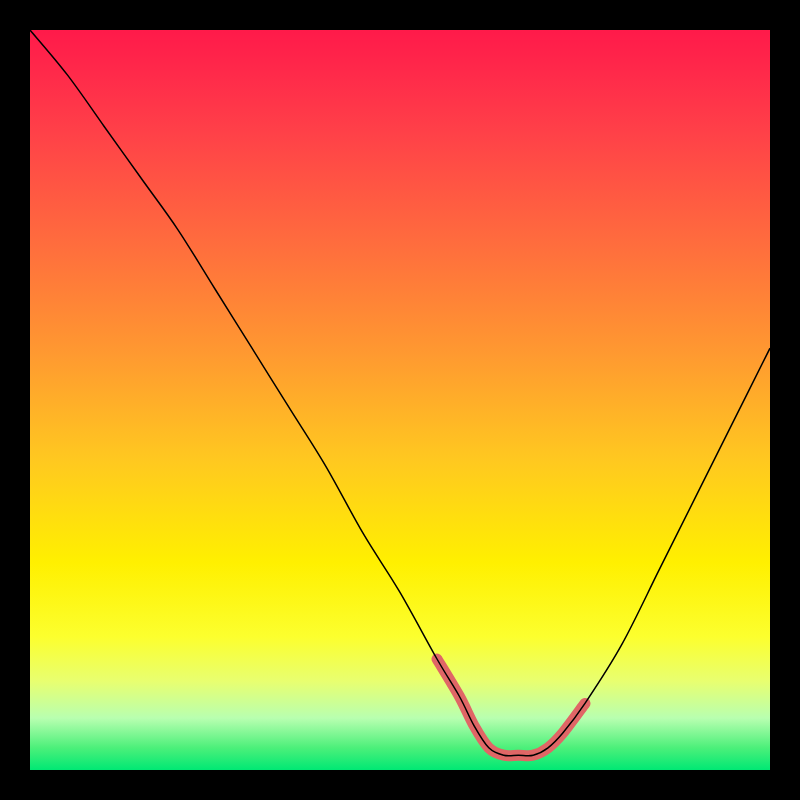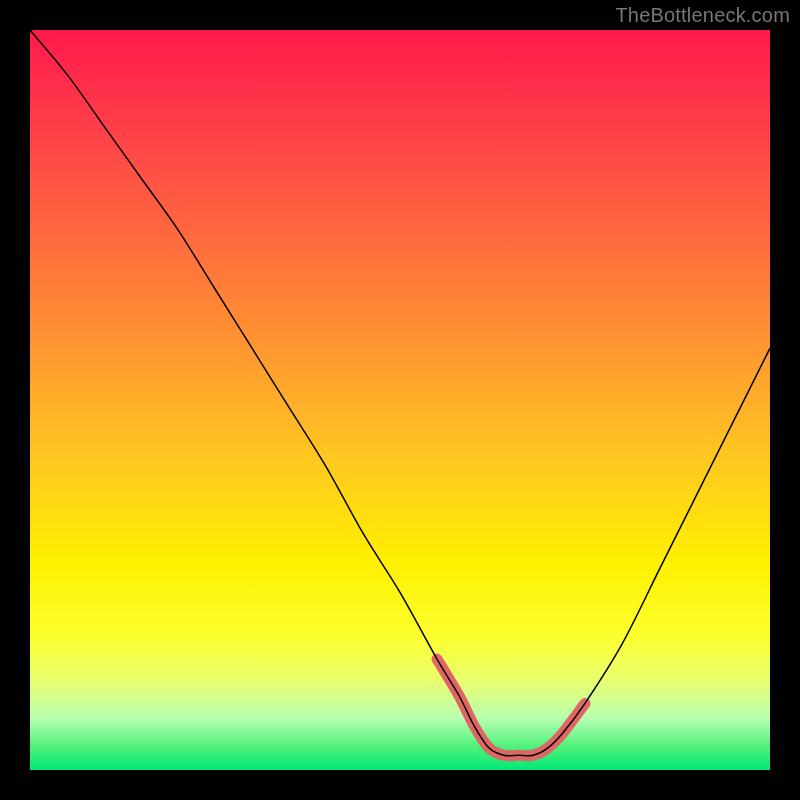--- a/index.html
+++ b/index.html
@@ -79,14 +79,13 @@
 
   <div class="plot-area">
     <div class="gradient-bg"></div>
 
     <svg class="curve" viewBox="0 0 740 740" preserveAspectRatio="none">
       <path id="accentPath" class="accent" d="M 407.00000000000006 629 C 410.7 635.2, 423.0 654.9, 429.2 666.0 C 435.4 677.1, 439.1 687.0, 444.0 695.6 C 448.9 704.2, 453.9 712.9, 458.8 717.8 C 463.7 722.7, 468.7 724.0, 473.6 725.2 C 478.5 726.4, 483.5 725.2, 488.4 725.2 C 493.3 725.2, 498.3 726.4, 503.2 725.2 C 508.1 724.0, 513.1 721.5, 518.0 717.8 C 522.9 714.1, 526.6 710.4, 532.8 703.0 C 539.0 695.6, 551.3 678.3, 555.0 673.4 "></path>
       <path id="mainPath" class="thin" d="M 0 0 C 6.2 7.4, 24.7 28.4, 37.0 44.4 C 49.3 60.4, 61.7 78.9, 74.0 96.2 C 86.3 113.5, 98.7 130.7, 111.0 148.0 C 123.3 165.3, 135.7 181.3, 148.0 199.8 C 160.3 218.3, 172.7 239.3, 185.0 259.0 C 197.3 278.7, 209.7 298.5, 222.0 318.2 C 234.3 337.9, 246.7 357.7, 259.0 377.4 C 271.3 397.1, 283.7 415.6, 296.0 436.6 C 308.3 457.6, 320.7 482.2, 333.0 503.2 C 345.3 524.2, 357.7 541.4, 370.0 562.4 C 382.3 583.4, 397.1 611.7, 407.0 629.0 C 416.9 646.3, 423.0 654.9, 429.2 666.0 C 435.4 677.1, 439.1 687.0, 444.0 695.6 C 448.9 704.2, 453.9 712.9, 458.8 717.8 C 463.7 722.7, 468.7 724.0, 473.6 725.2 C 478.5 726.4, 483.5 725.2, 488.4 725.2 C 493.3 725.2, 498.3 726.4, 503.2 725.2 C 508.1 724.0, 513.1 721.5, 518.0 717.8 C 522.9 714.1, 526.6 710.4, 532.8 703.0 C 539.0 695.6, 545.1 688.2, 555.0 673.4 C 564.9 658.6, 579.7 636.4, 592.0 614.2 C 604.3 592.0, 616.7 564.9, 629.0 540.2 C 641.3 515.5, 653.7 490.9, 666.0 466.2 C 678.3 441.5, 690.7 416.9, 703.0 392.2 C 715.3 367.5, 733.8 330.5, 740.0 318.2 "></path>
     </svg>
   </div>
 
-  <div class="watermark">TheBottleneck.com</div>
 </div>
 
 </body></html>

